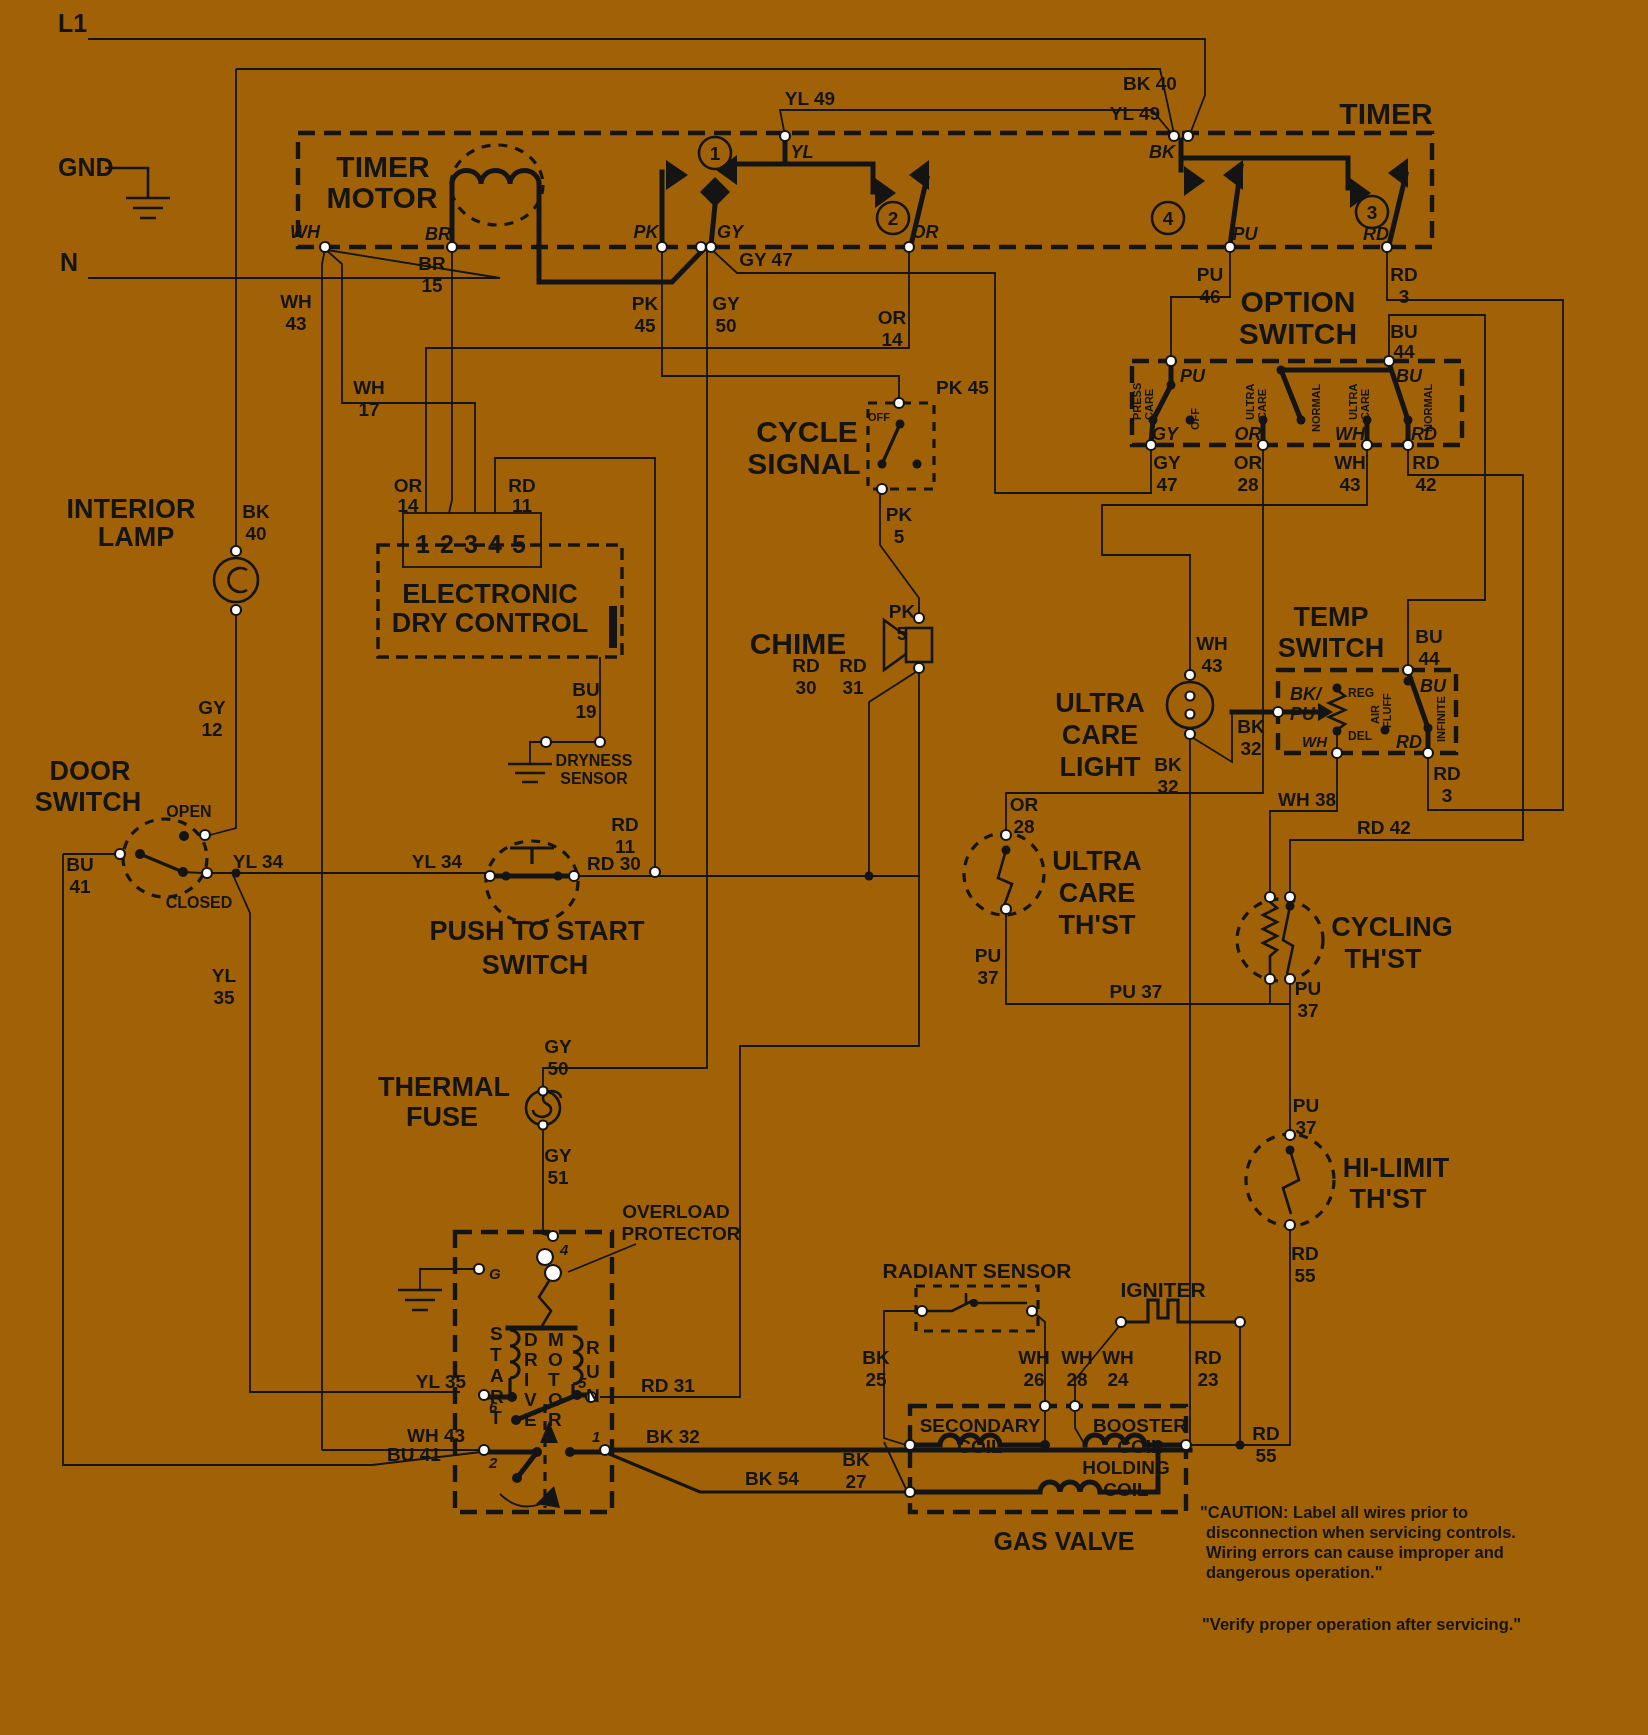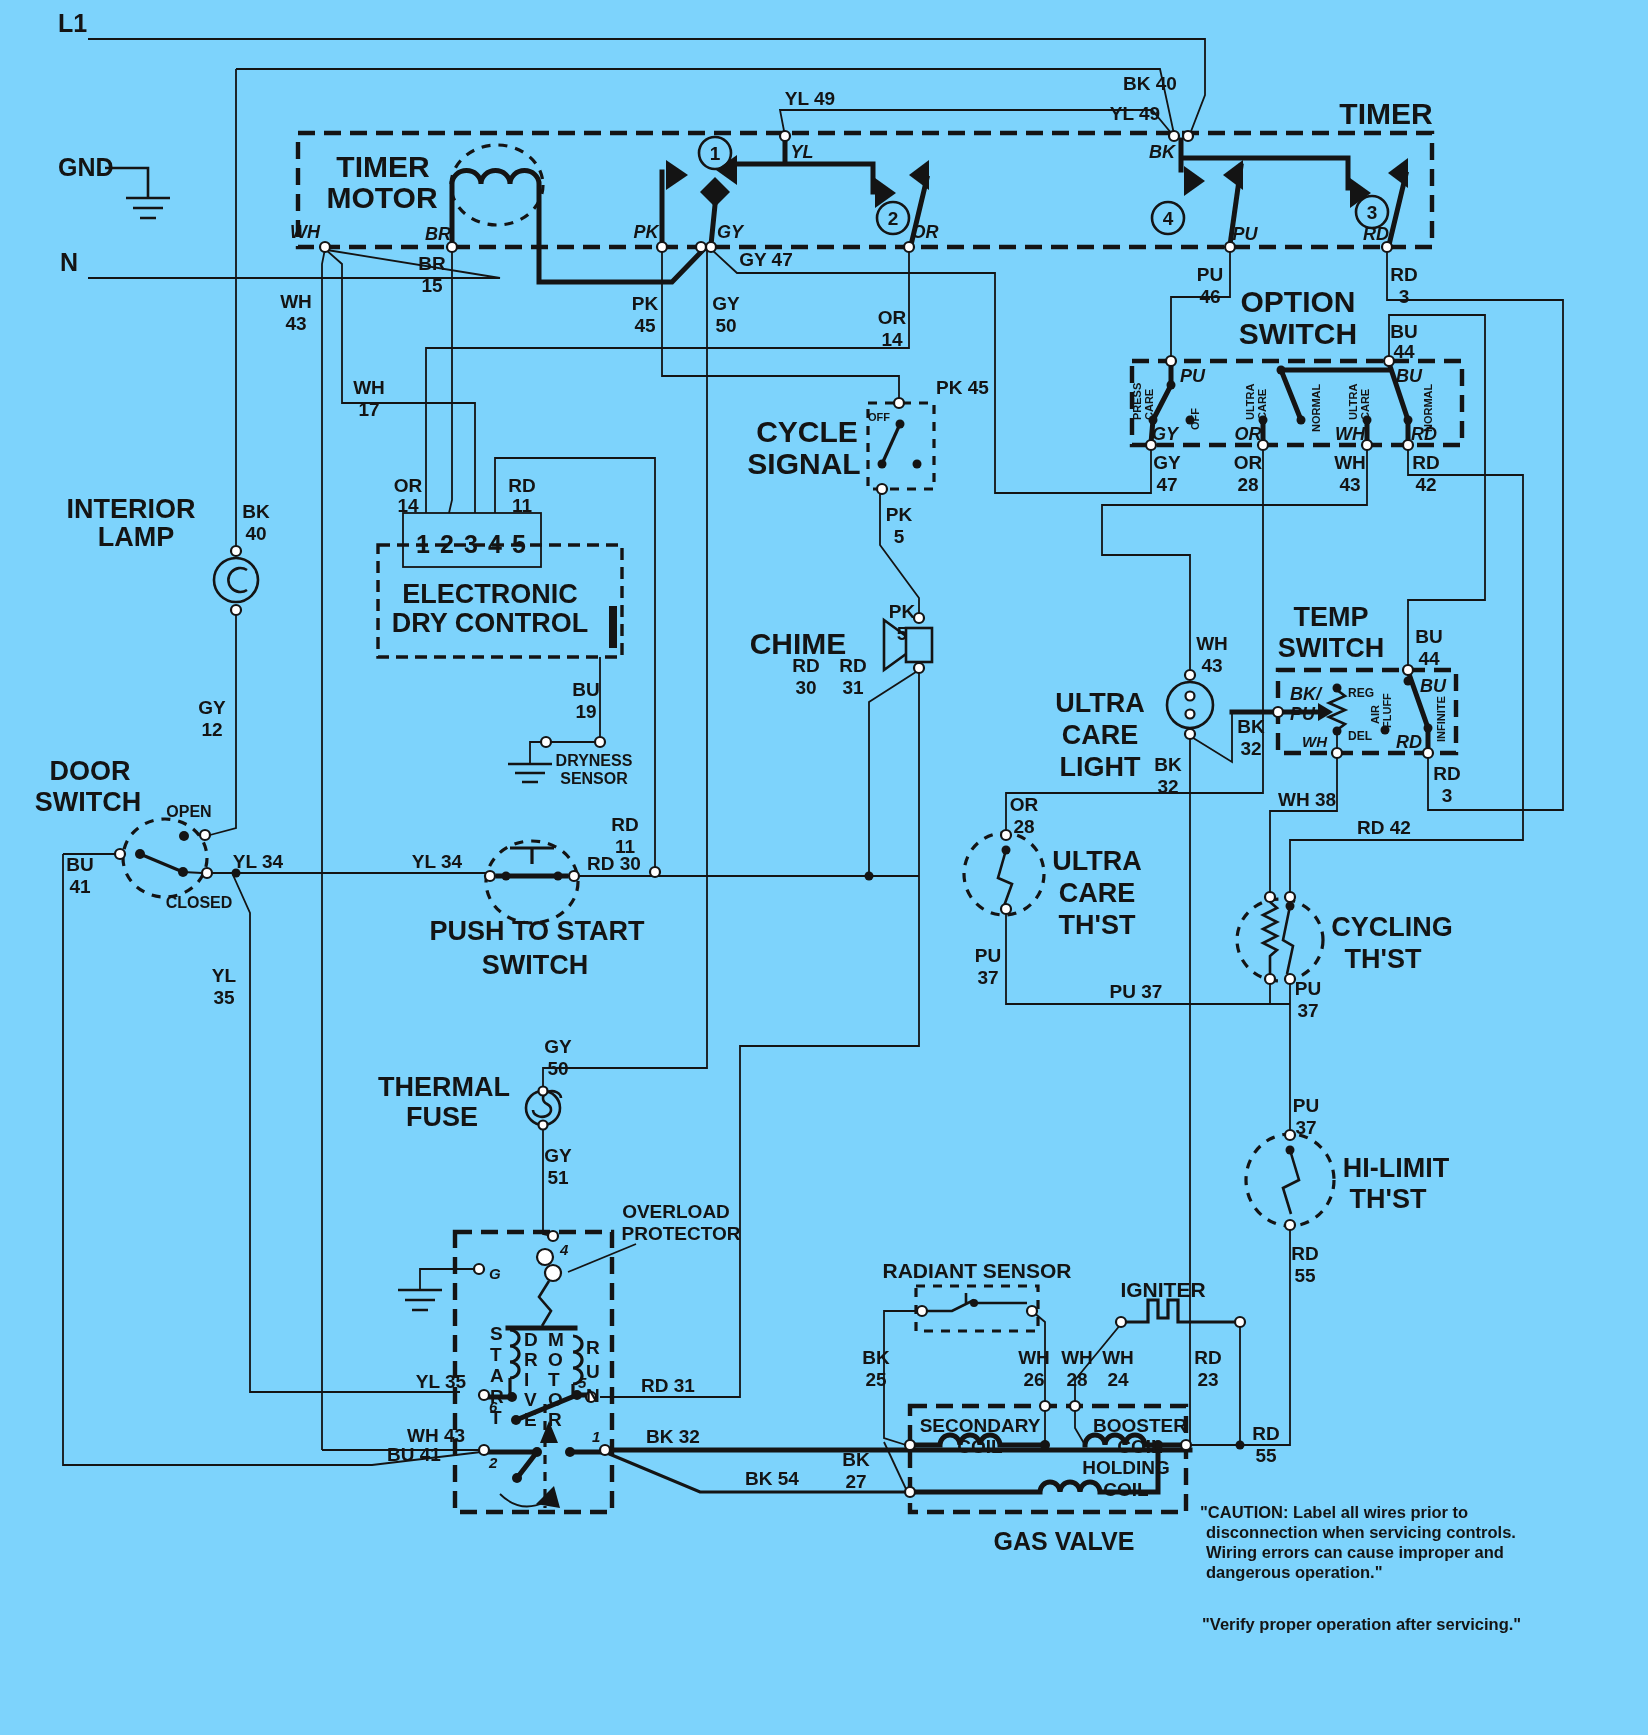--- a/index.html
+++ b/index.html
@@ -1,16 +1,16 @@
 <!DOCTYPE html>
 <html><head>
 <meta charset="utf-8">
 <style>
   html,body{margin:0;padding:0;background:#fff;}
-  .page{width:1648px;height:1735px;position:relative;background:#7dd3fc;}
+  .page{width:1648px;height:1735px;position:relative;background:#a16207;}
   svg{display:block;}
   text{font-family:"Liberation Sans",sans-serif;fill:#141414;font-weight:bold;}
   .t30{font-size:30px;} .t28{font-size:27px;} .t26{font-size:25px;} .t22{font-size:21px;}
   .t20{font-size:19px;} .t18{font-size:19px;} .t16{font-size:16px;} .t12{font-size:12px;}
   .t11{font-size:11px;} .cap{font-size:16.5px;}
   .it{font-style:italic;font-size:18px;}
   .itm{font-style:italic;font-size:15px;}
   .w{fill:none;stroke:#141414;stroke-width:1.8;}
   .w2{fill:none;stroke:#141414;stroke-width:2.6;}
   .w3{fill:none;stroke:#141414;stroke-width:3.2;}

